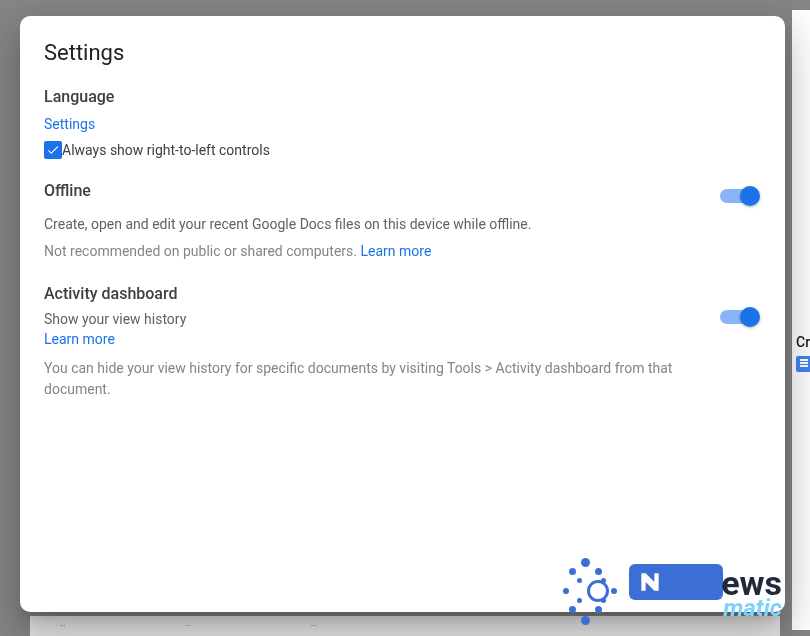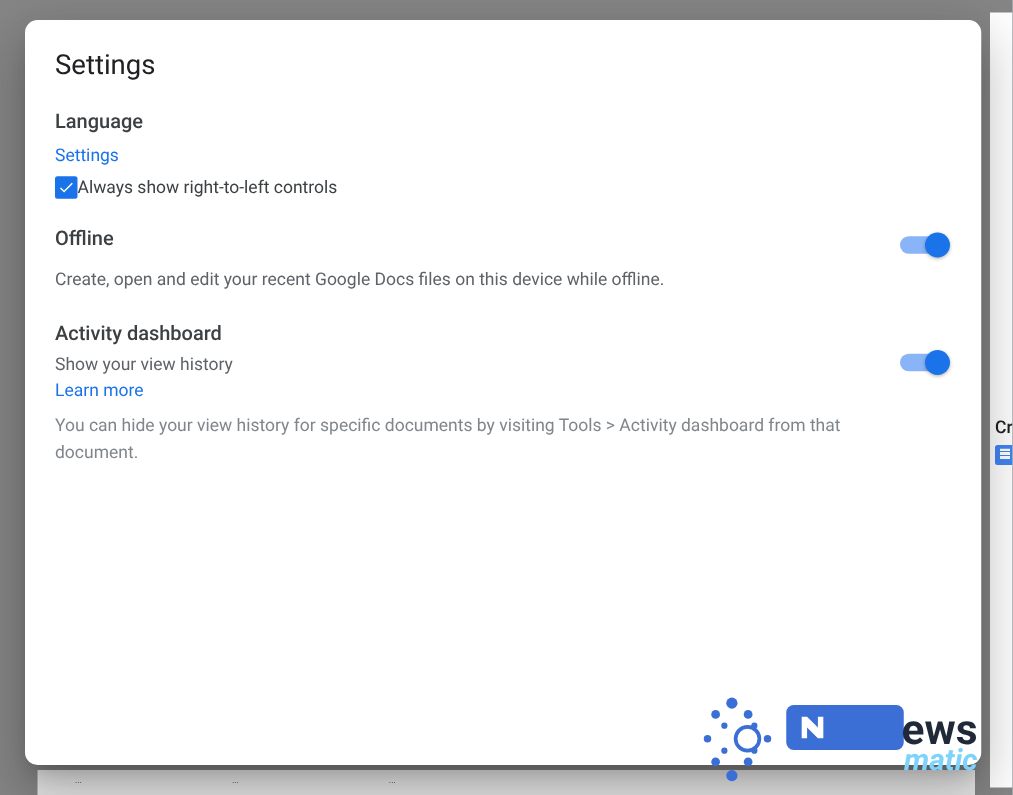--- a/index.html
+++ b/index.html
@@ -273,20 +273,24 @@
   <div class="section">
     <div class="section-row">
       <div class="section-content">
         <div class="section-heading">Offline</div>
       </div>
       <div class="toggle">
         <div class="knob"></div>
       </div>
     </div>
     <div class="desc">Create, open and edit your recent Google Docs files on this device while offline.</div>
+    <div class="desc">
+      <span class="muted">Not recommended on public or shared computers.</span>
+      <a class="link">Learn more</a>
+    </div>
   </div>
 
   <div class="section">
     <div class="section-row">
       <div class="section-content">
         <div class="section-heading">Activity dashboard</div>
         <div class="subtext">Show your view history</div>
         <a class="link">Learn more</a>
       </div>
       <div class="toggle">

